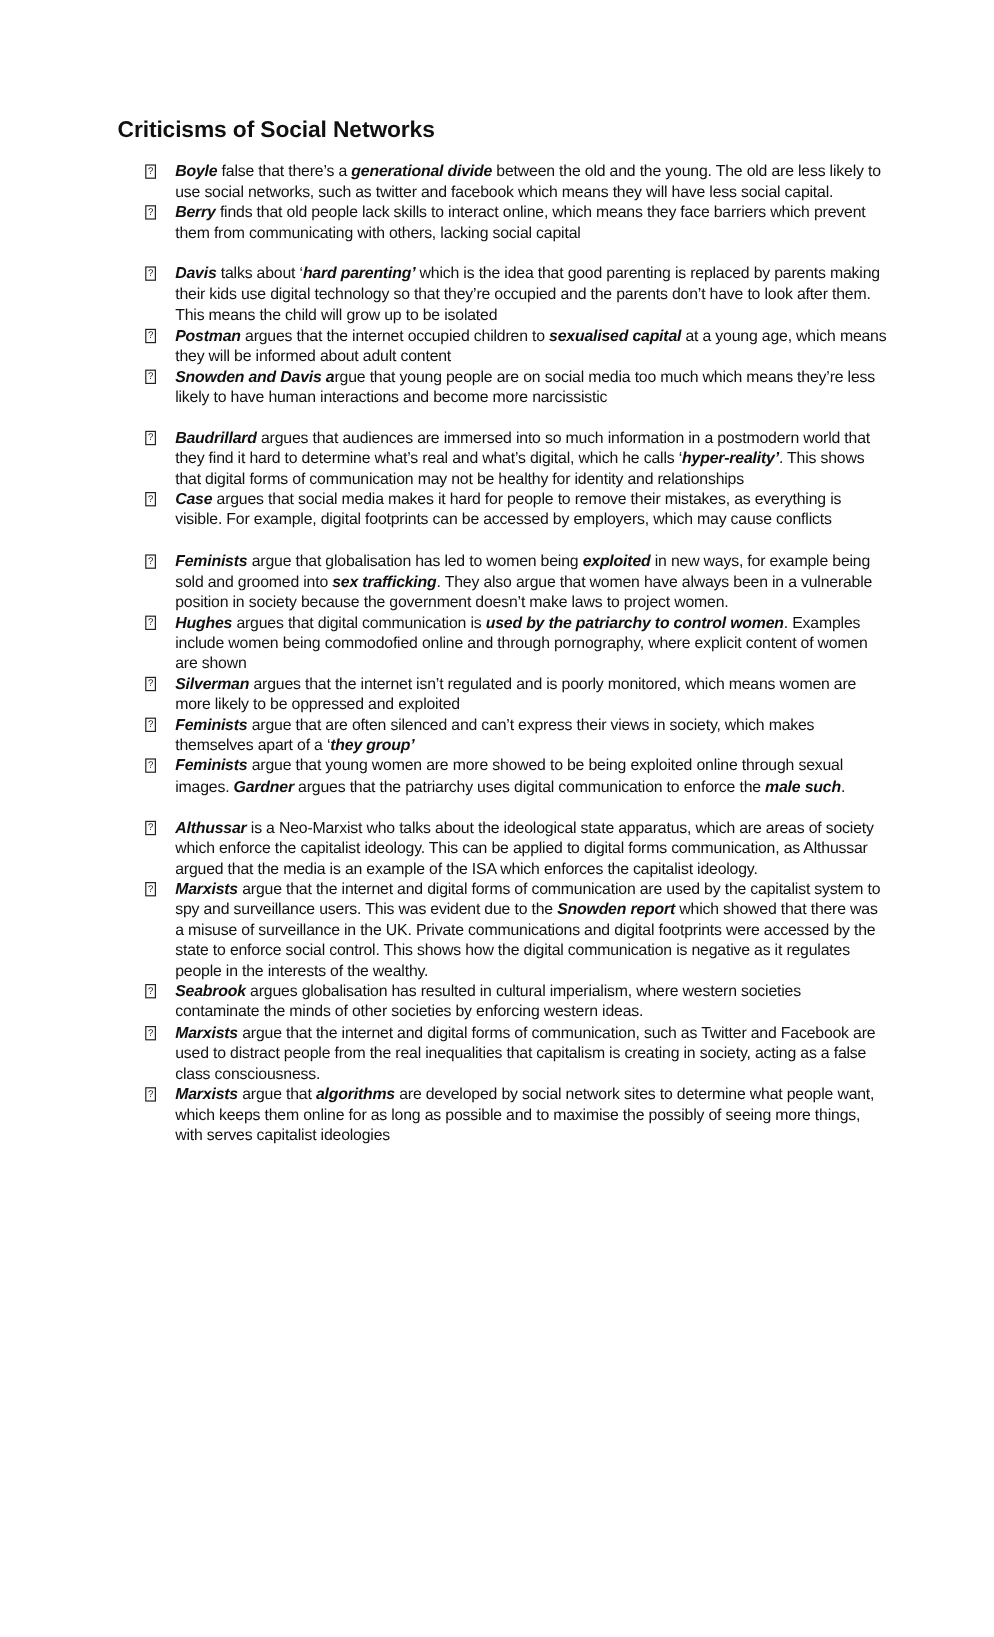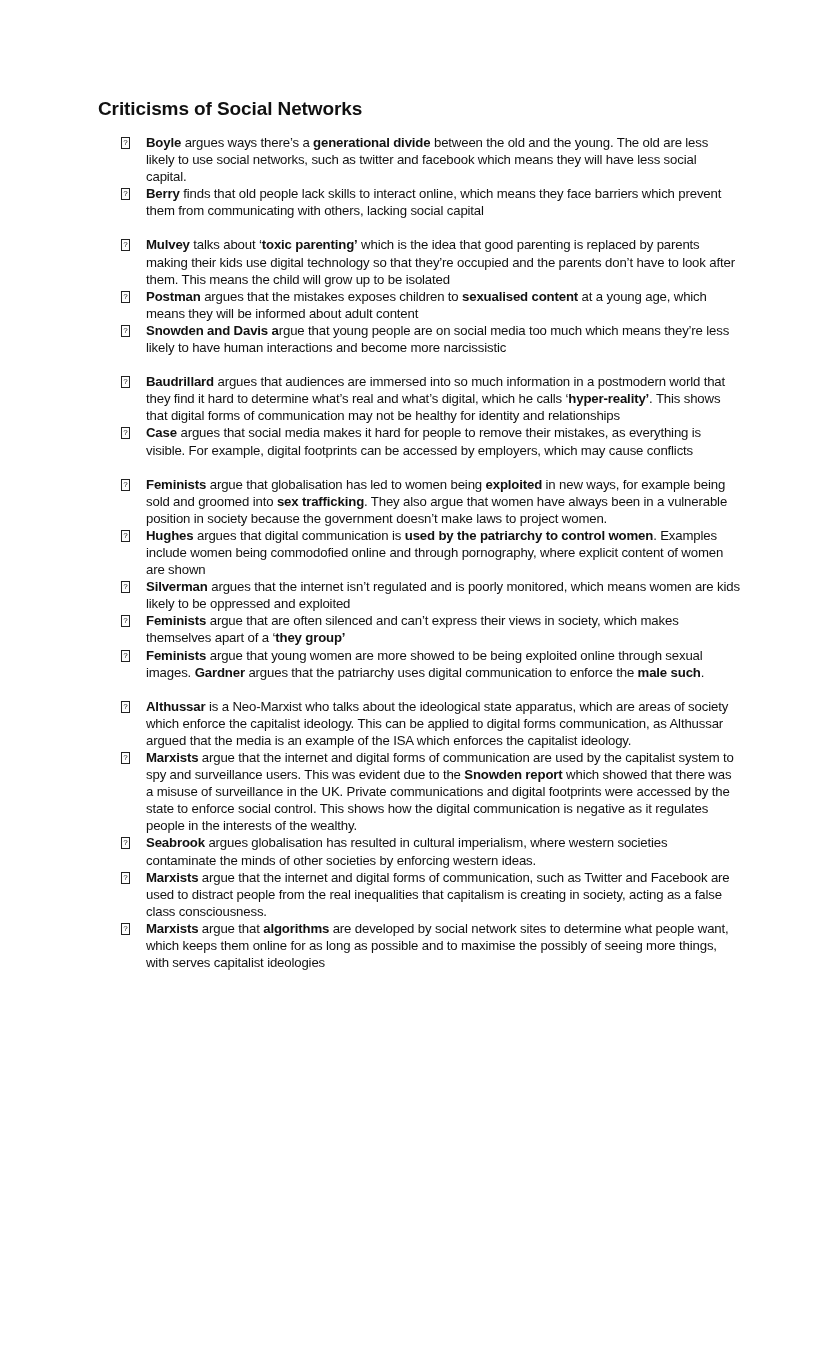--- a/index.html
+++ b/index.html
@@ -3,41 +3,41 @@
   <meta charset="utf-8">
   <style>
     html, body { margin: 0; padding: 0; background: #ffffff; }
     body { width: 828px; height: 1364px; position: relative; overflow: hidden; font-family: "Liberation Sans", sans-serif; color: #111111; }
     .page { position: absolute; left: 0; top: 0; width: 828px; height: 1364px; }
     h1 { position: absolute; left: 98px; top: 98px; margin: 0; font-size: 19px; font-weight: bold; letter-spacing: -0.1px; }
     .list { position: absolute; left: 120px; top: 134px; width: 620px; margin: 0; padding: 0; list-style: none; }
     .item { position: relative; padding-left: 26px; font-size: 13.2px; line-height: 17.1px; letter-spacing: -0.15px; }
     .gap { height: 17px; }
     .bullet { position: absolute; left: 1px; top: 3px; width: 7px; height: 10px; border: 1px solid #222; font-size: 8px; line-height: 10px; text-align: center; color: #222; box-sizing: content-box; }
-    b { font-weight: bold; }
+    b { font-weight: bold; font-style: italic; }
   </style>
 </head>
 <body>
 
 <div class="page">
   <h1>Criticisms of Social Networks</h1>
   <div class="list" id="list">
-      <div class="item"><span class="bullet">?</span><b>Boyle</b><span> argues ways there’s a </span><b>generational divide</b><span> between the old and the young. The old are less likely to use social networks, such as twitter and facebook which means they will have less social capital.</span></div>
+      <div class="item"><span class="bullet">?</span><b>Boyle</b><span> false that there’s a </span><b>generational divide</b><span> between the old and the young. The old are less likely to use social networks, such as twitter and facebook which means they will have less social capital.</span></div>
       <div class="item"><span class="bullet">?</span><b>Berry</b><span> finds that old people lack skills to interact online, which means they face barriers which prevent them from communicating with others, lacking social capital</span></div>
       <div class="gap"></div>
-      <div class="item"><span class="bullet">?</span><b>Mulvey</b><span> talks about ‘</span><b>toxic parenting’</b><span> which is the idea that good parenting is replaced by parents making their kids use digital technology so that they’re occupied and the parents don’t have to look after them. This means the child will grow up to be isolated</span></div>
-      <div class="item"><span class="bullet">?</span><b>Postman</b><span> argues that the mistakes exposes children to </span><b>sexualised content</b><span> at a young age, which means they will be informed about adult content</span></div>
+      <div class="item"><span class="bullet">?</span><b>Davis</b><span> talks about ‘</span><b>hard parenting’</b><span> which is the idea that good parenting is replaced by parents making their kids use digital technology so that they’re occupied and the parents don’t have to look after them. This means the child will grow up to be isolated</span></div>
+      <div class="item"><span class="bullet">?</span><b>Postman</b><span> argues that the internet occupied children to </span><b>sexualised capital</b><span> at a young age, which means they will be informed about adult content</span></div>
       <div class="item"><span class="bullet">?</span><b>Snowden and Davis a</b><span>rgue that young people are on social media too much which means they’re less likely to have human interactions and become more narcissistic</span></div>
       <div class="gap"></div>
       <div class="item"><span class="bullet">?</span><b>Baudrillard</b><span> argues that audiences are immersed into so much information in a postmodern world that they find it hard to determine what’s real and what’s digital, which he calls ‘</span><b>hyper-reality’</b><span>. This shows that digital forms of communication may not be healthy for identity and relationships</span></div>
       <div class="item"><span class="bullet">?</span><b>Case</b><span> argues that social media makes it hard for people to remove their mistakes, as everything is visible. For example, digital footprints can be accessed by employers, which may cause conflicts</span></div>
       <div class="gap"></div>
       <div class="item"><span class="bullet">?</span><b>Feminists</b><span> argue that globalisation has led to women being </span><b>exploited</b><span> in new ways, for example being sold and groomed into </span><b>sex trafficking</b><span>. They also argue that women have always been in a vulnerable position in society because the government doesn’t make laws to project women.</span></div>
       <div class="item"><span class="bullet">?</span><b>Hughes</b><span> argues that digital communication is </span><b>used by the patriarchy to control women</b><span>. Examples include women being commodofied online and through pornography, where explicit content of women are shown</span></div>
-      <div class="item"><span class="bullet">?</span><b>Silverman</b><span> argues that the internet isn’t regulated and is poorly monitored, which means women are kids likely to be oppressed and exploited</span></div>
+      <div class="item"><span class="bullet">?</span><b>Silverman</b><span> argues that the internet isn’t regulated and is poorly monitored, which means women are more likely to be oppressed and exploited</span></div>
       <div class="item"><span class="bullet">?</span><b>Feminists</b><span> argue that are often silenced and can’t express their views in society, which makes themselves apart of a ‘</span><b>they group’</b></div>
       <div class="item"><span class="bullet">?</span><b>Feminists</b><span> argue that young women are more showed to be being exploited online through sexual images. </span><b>Gardner</b><span> argues that the patriarchy uses digital communication to enforce the </span><b>male such</b><span>.</span></div>
       <div class="gap"></div>
       <div class="item"><span class="bullet">?</span><b>Althussar</b><span> is a Neo-Marxist who talks about the ideological state apparatus, which are areas of society which enforce the capitalist ideology. This can be applied to digital forms communication, as Althussar argued that the media is an example of the ISA which enforces the capitalist ideology.</span></div>
       <div class="item"><span class="bullet">?</span><b>Marxists</b><span> argue that the internet and digital forms of communication are used by the capitalist system to spy and surveillance users. This was evident due to the </span><b>Snowden report</b><span> which showed that there was a misuse of surveillance in the UK. Private communications and digital footprints were accessed by the state to enforce social control. This shows how the digital communication is negative as it regulates people in the interests of the wealthy.</span></div>
       <div class="item"><span class="bullet">?</span><b>Seabrook</b><span> argues globalisation has resulted in cultural imperialism, where western societies contaminate the minds of other societies by enforcing western ideas.</span></div>
       <div class="item"><span class="bullet">?</span><b>Marxists</b><span> argue that the internet and digital forms of communication, such as Twitter and Facebook are used to distract people from the real inequalities that capitalism is creating in society, acting as a false class consciousness.</span></div>
       <div class="item"><span class="bullet">?</span><b>Marxists</b><span> argue that </span><b>algorithms</b><span> are developed by social network sites to determine what people want, which keeps them online for as long as possible and to maximise the possibly of seeing more things, with serves capitalist ideologies</span></div>
     </div>
 </div>

